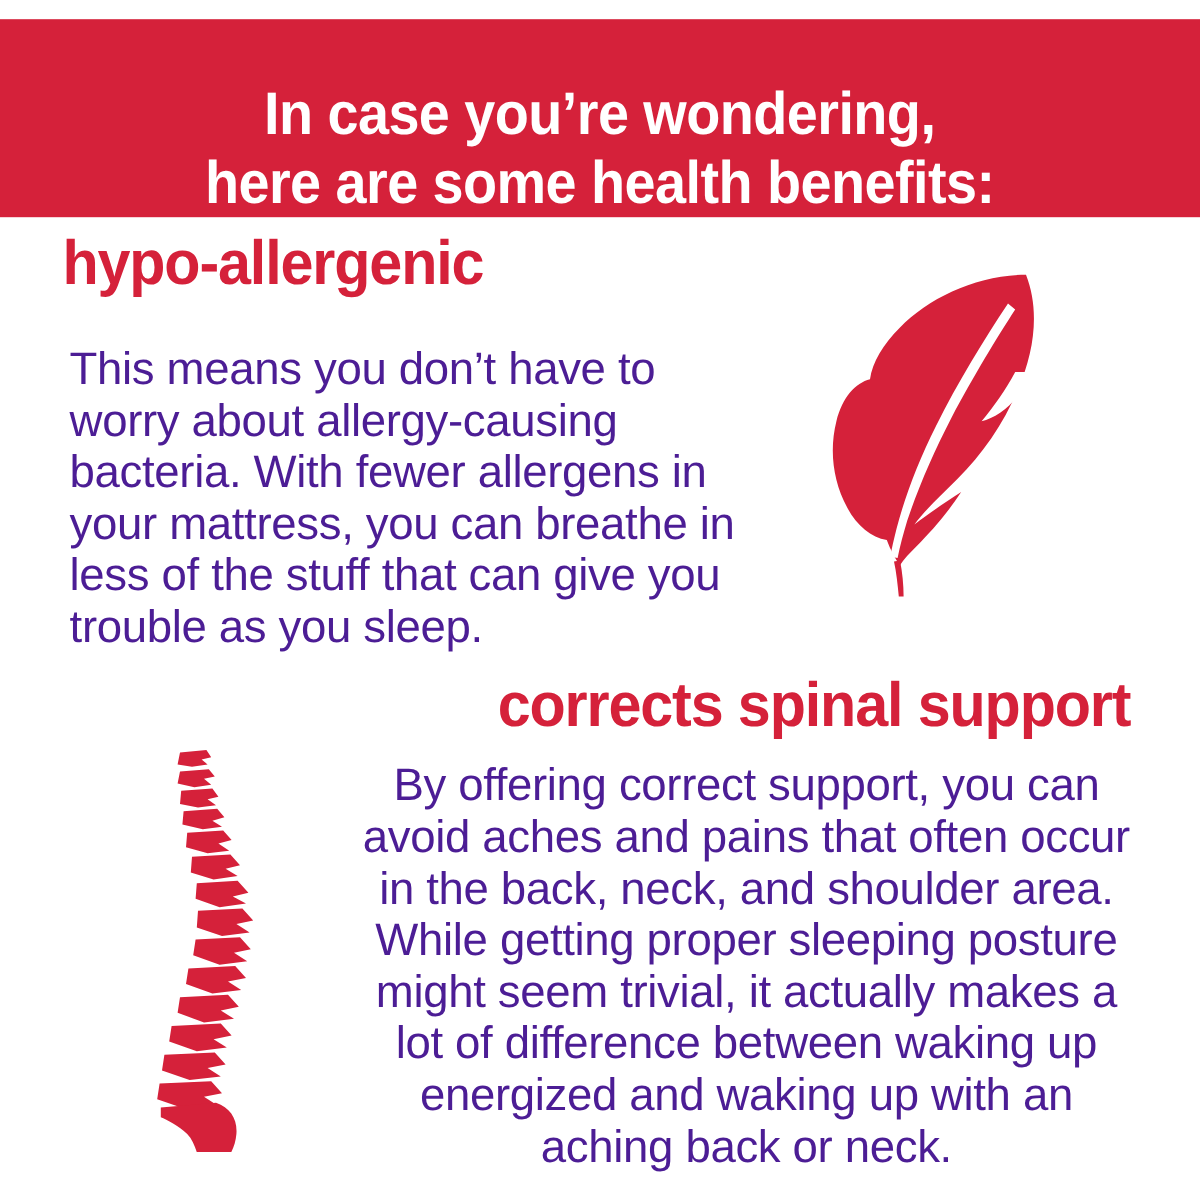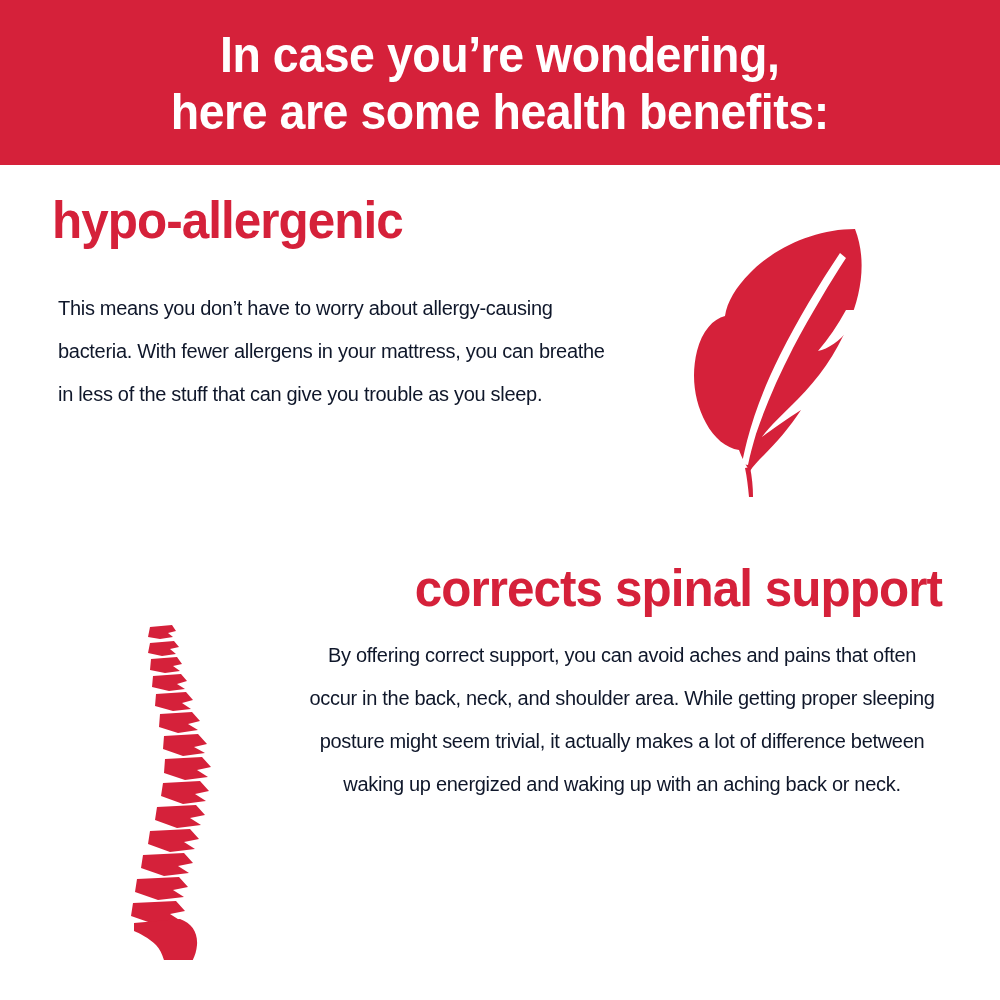--- a/index.html
+++ b/index.html
@@ -15,26 +15,26 @@
     width: 1000px;
     height: 1000px;
     background: #ffffff;
     overflow: hidden;
   }
 
   
   .banner {
     position: absolute;
     left: 0;
-    top: 0;
+    top: 16px;
     width: 1000px;
     height: 165px;
     background: #d5213a;
     display: flex;
-    align-items: center;
+    align-items: flex-end;
     justify-content: center;
   }
   .banner-text {
     text-align: center;
     color: #ffffff;
     font-family: "Liberation Sans", sans-serif;
     font-weight: bold;
     font-size: 50px;
     line-height: 57px;
     letter-spacing: -0.5px;
@@ -54,24 +54,24 @@
     font-family: "Liberation Sans", sans-serif;
     font-weight: bold;
     font-size: 52px;
     line-height: 56px;
     letter-spacing: -1px;
     transform: scaleX(0.95);
     white-space: nowrap;
   }
   .section-body {
     position: absolute;
-    color: #0f172a;
+    color: #4c1d95;
     font-family: "Liberation Sans", sans-serif;
     font-weight: normal;
-    font-size: 20px;
+    font-size: 38px;
     line-height: 43px;
     letter-spacing: -0.3px;
   }
 
   
   #heading-hypoallergenic {
     left: 52px;
     top: 192px;
     transform-origin: left top;
   }

